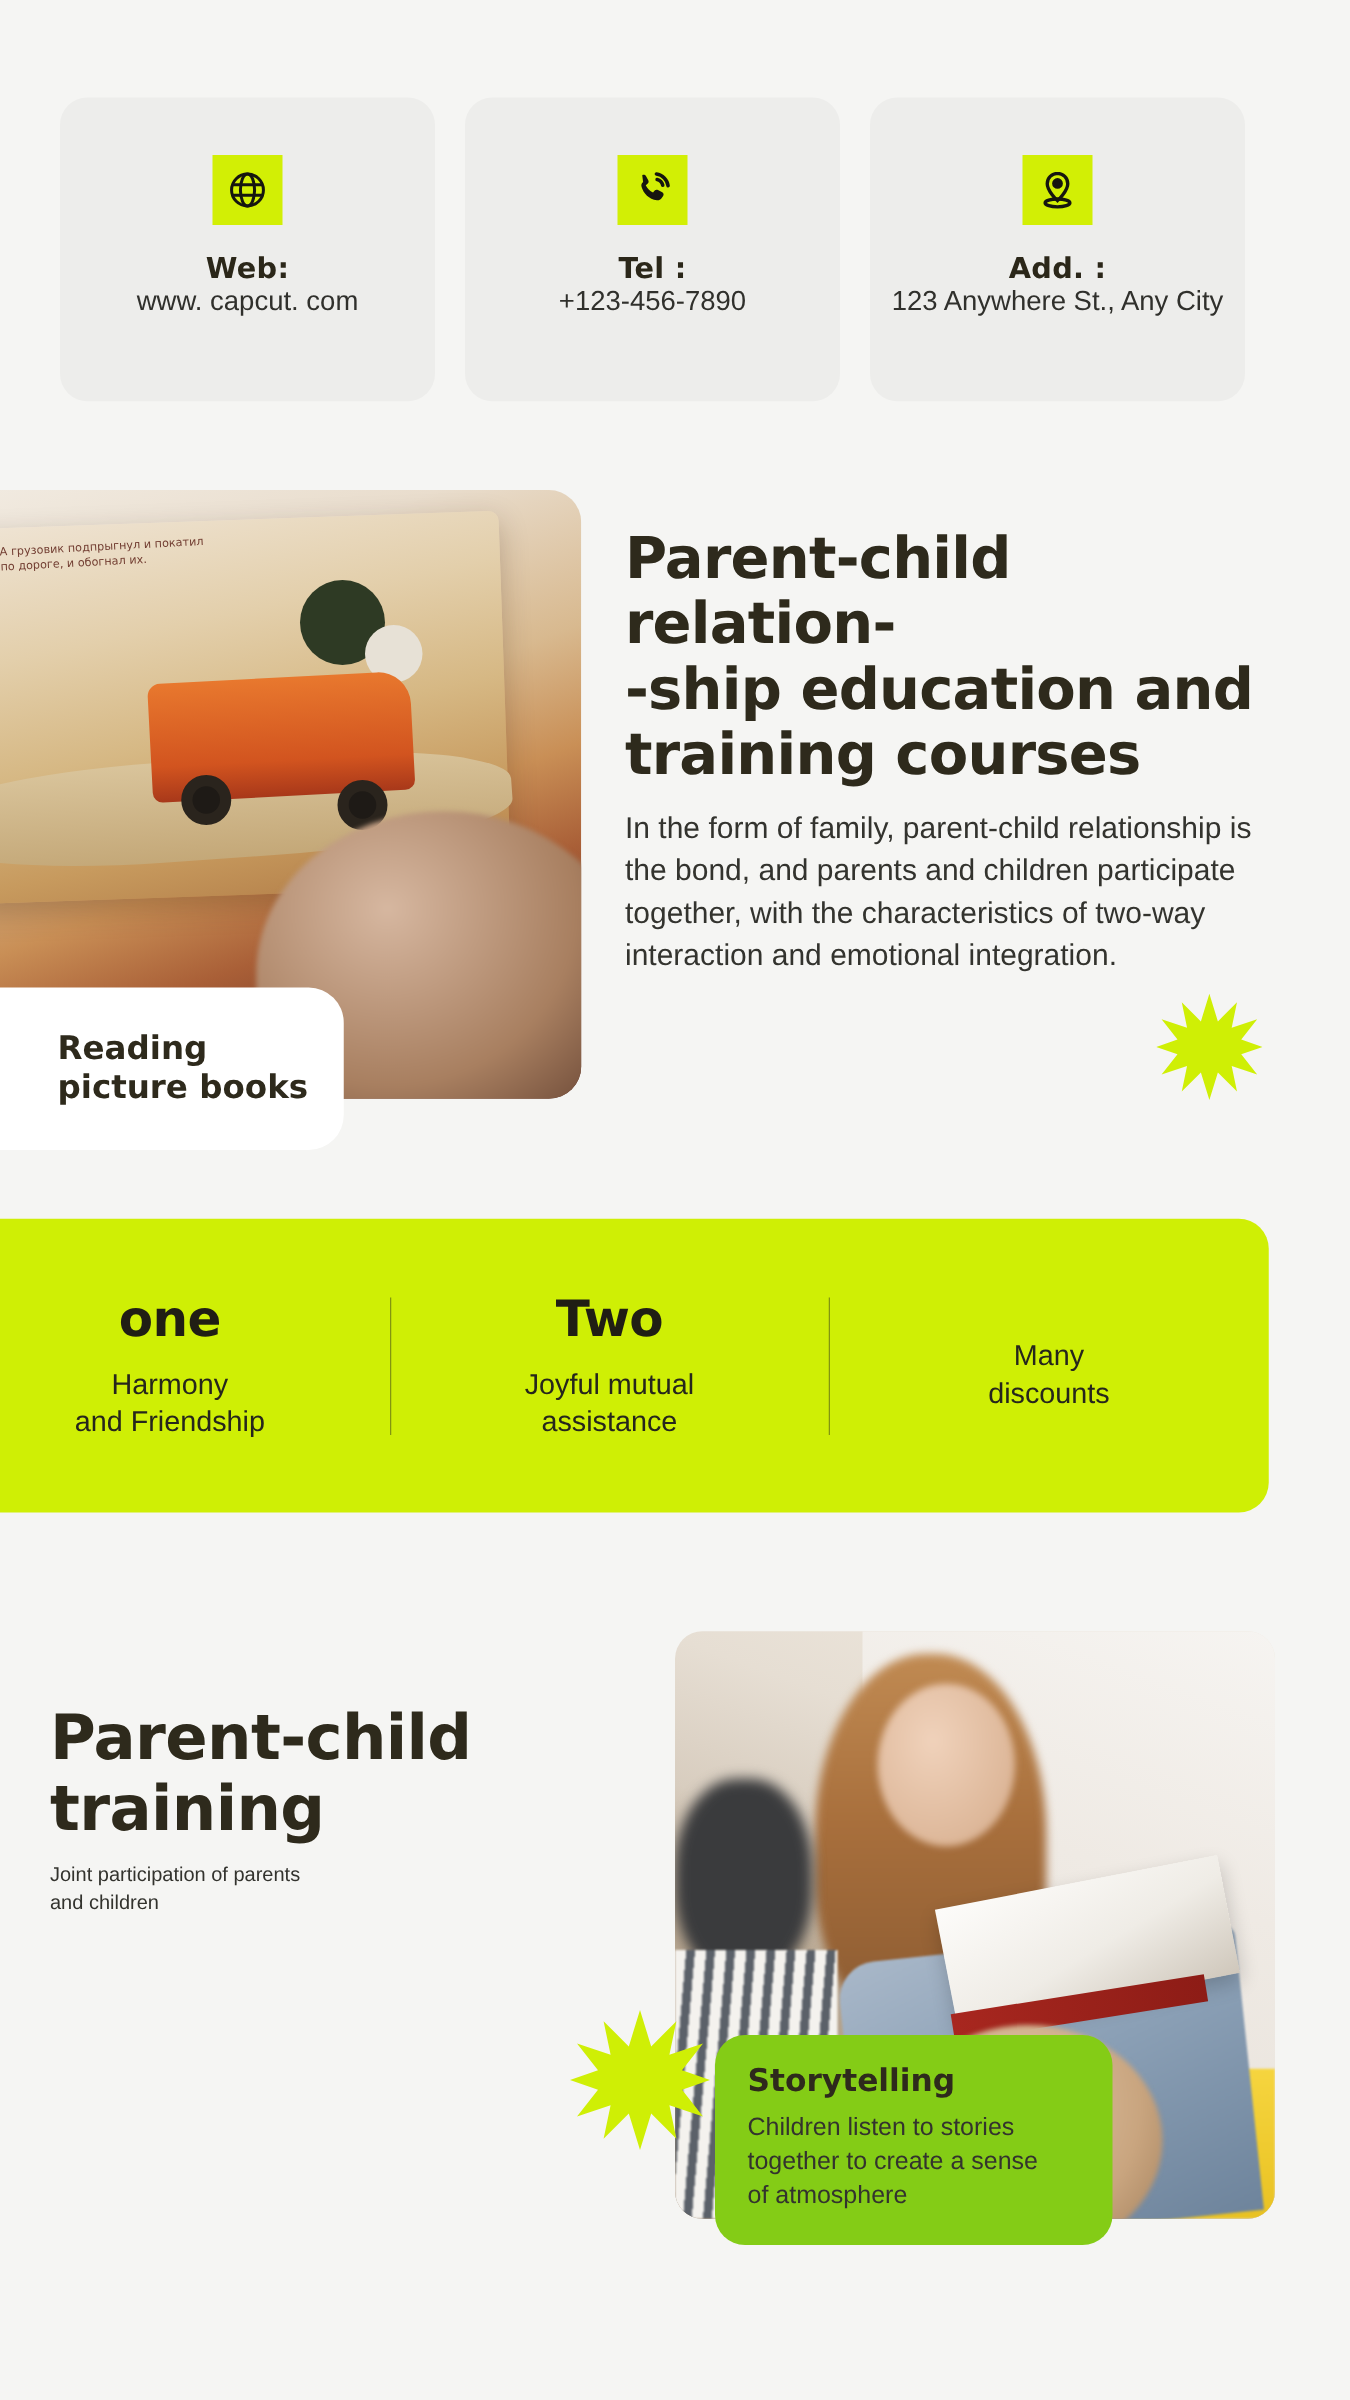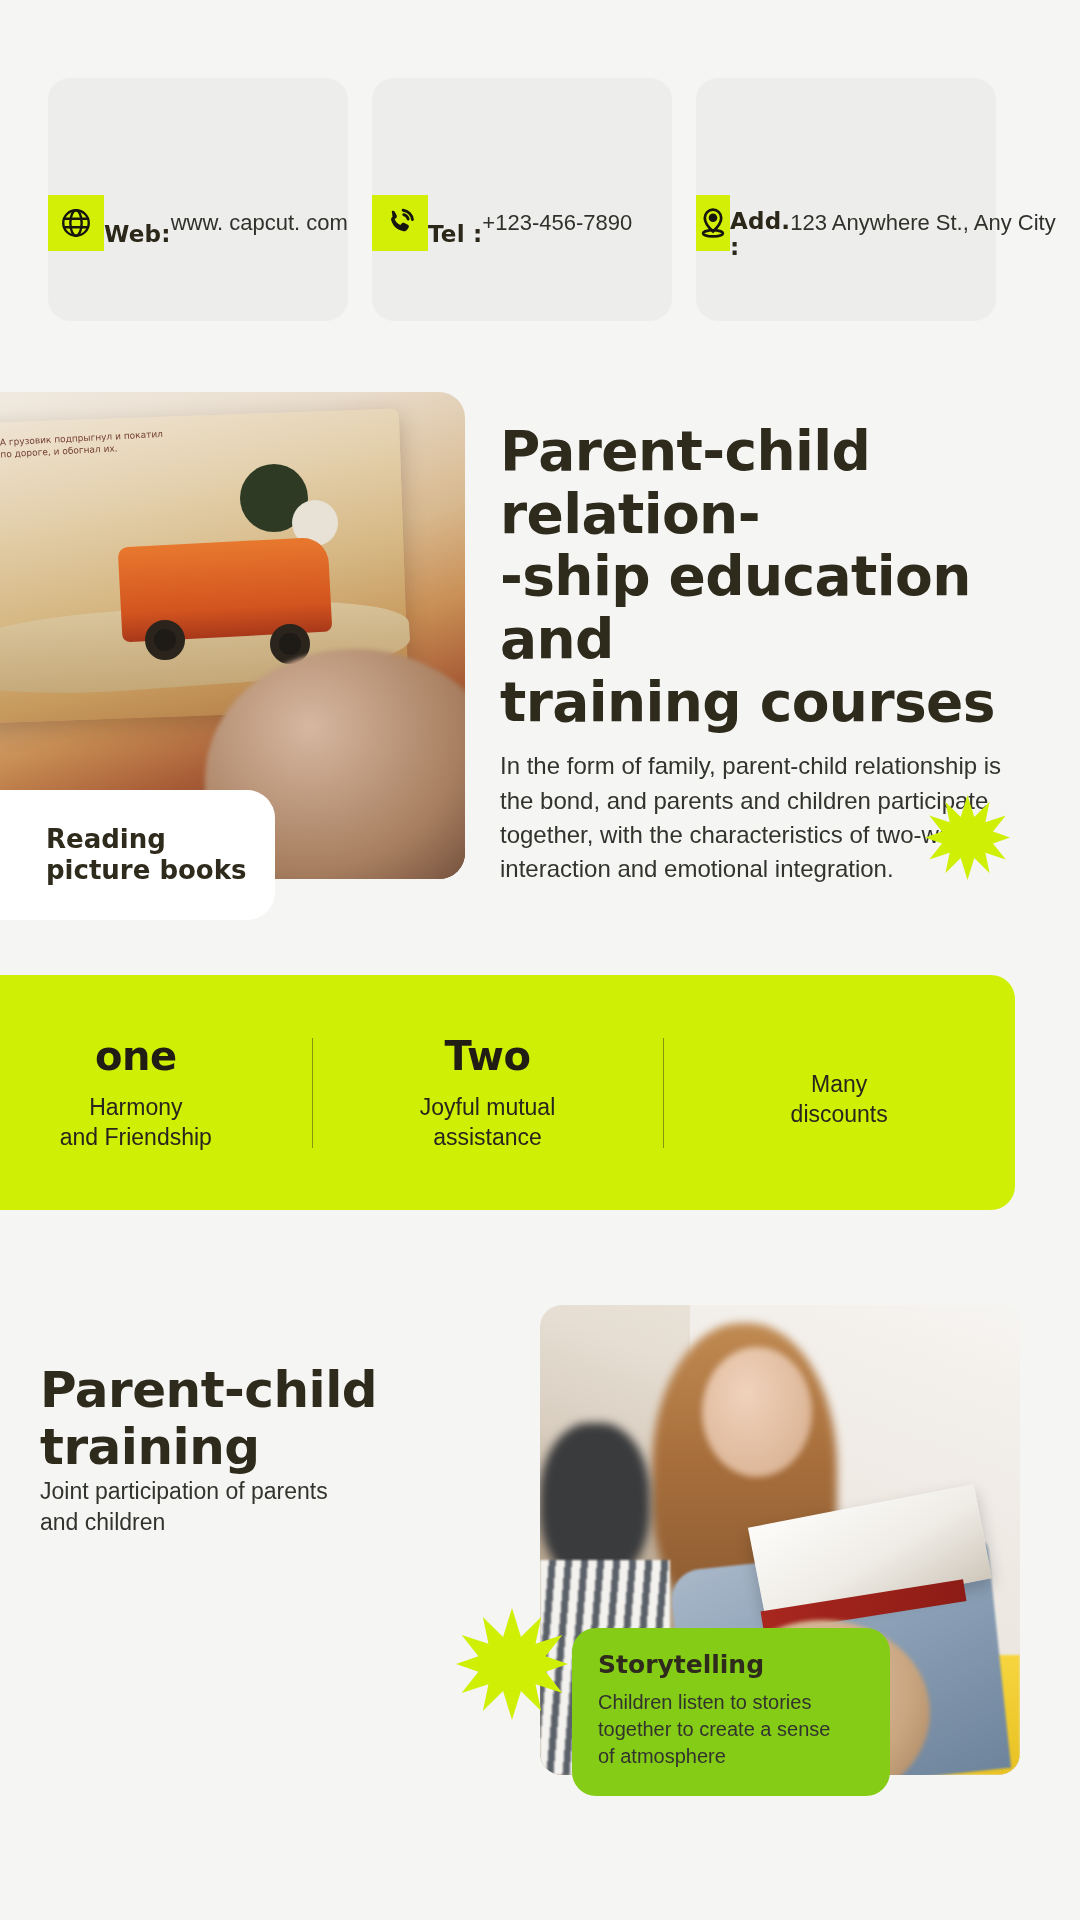--- a/index.html
+++ b/index.html
@@ -27,21 +27,21 @@
     width: 1060px;
     display: flex;
     gap: 24px;
   }
   .contact-card {
     width: 300px;
     height: 243px;
     background: #EDEDEB;
     border-radius: 22px;
     display: flex;
-    flex-direction: row;
+    flex-direction: column;
     align-items: center;
     padding-top: 46px;
   }
   .chip {
     width: 56px;
     height: 56px;
     background: #D2EF05;
     display: flex;
     align-items: center;
     justify-content: center;
@@ -137,21 +137,21 @@
   }
 
   .hero-text {
     position: absolute;
     top: 420px;
     left: 500px;
     width: 540px;
   }
   .hero-title {
     font-family: "DejaVu Sans", sans-serif;
-    font-size: 55px;
+    font-size: 46px;
     font-weight: 900;
     line-height: 1.14;
     letter-spacing: -0.6px;
     color: #2E2A1C;
   }
   .hero-body {
     margin-top: 16px;
     font-size: 24px;
     line-height: 1.42;
     color: #33332E;
@@ -240,21 +240,22 @@
   .train-title {
     font-family: "DejaVu Sans", sans-serif;
     font-size: 50px;
     font-weight: 900;
     line-height: 1.14;
     letter-spacing: -0.5px;
     color: #2E2A1C;
     white-space: pre-line;
   }
   .train-sub {
-    font-size: 23px;
+    margin-top: 14px;
+    font-size: 16px;
     line-height: 1.35;
     color: #33332E;
     white-space: pre-line;
   }
   .cta-btn {
     margin-top: 48px;
     display: inline-flex;
     align-items: center;
     gap: 16px;
     background: #CFEF05;

